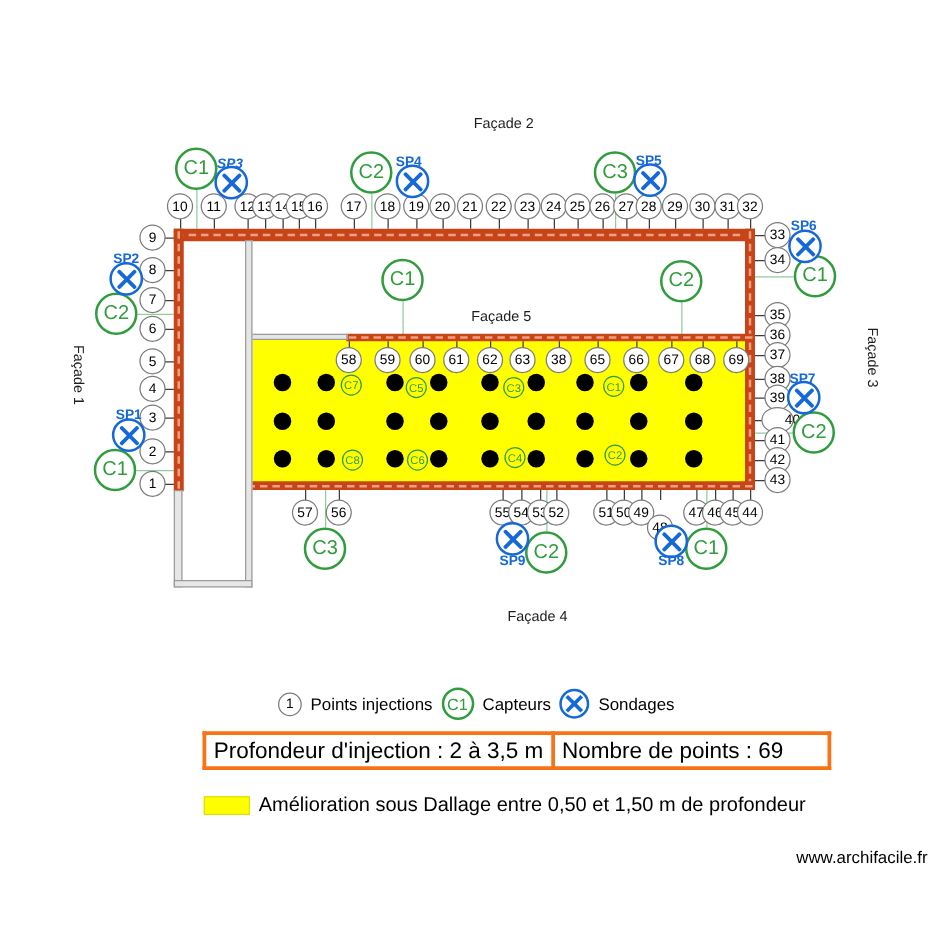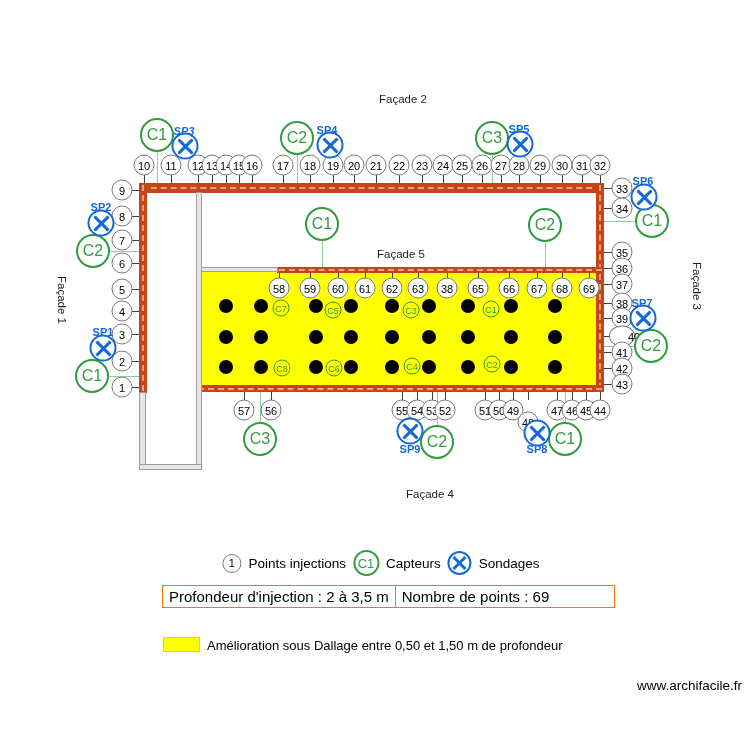--- a/index.html
+++ b/index.html
@@ -48,27 +48,27 @@
           align-items:center;justify-content:center;font-size:13px;color:var(--sensor-green,#319c3d);box-sizing:border-box;}
   .lg-snd{display:inline-block;position:relative;width:24px;height:24px;border:2px solid var(--sondage-blue,#1568d8);
           border-radius:50%;box-sizing:border-box;}
   .lg-snd::before,.lg-snd::after{content:'';position:absolute;left:50%;top:50%;width:17px;height:3px;
           background:var(--sondage-blue,#1568d8);}
   .lg-snd::before{transform:translate(-50%,-50%) rotate(45deg);}
   .lg-snd::after{transform:translate(-50%,-50%) rotate(-45deg);}
   
   .info-table{position:absolute;left:162px;top:585px;border-collapse:collapse;background:#fff;z-index:7;
               border:1px solid #8a8a8a;}
-  .info-table td{border:1px solid #f97316;font-size:15px;padding:2px 6px;height:17px;white-space:nowrap;}
+  .info-table td{border:3px solid #f97316;font-size:18px;padding:2px 6px;height:17px;white-space:nowrap;}
   .info-table td.c1{width:216px;}
   .info-table td.c2{width:206px;}
   
   .swatch{position:absolute;left:163px;top:637px;width:37px;height:15px;background:var(--slab-yellow,#ffff00);
           border:1px solid #e0e000;box-sizing:border-box;z-index:7;}
-  .swatch-label{position:absolute;left:207px;top:645px;transform:translateY(-50%);font-size:13px;white-space:nowrap;z-index:7;}
+  .swatch-label{position:absolute;left:207px;top:645px;transform:translateY(-50%);font-size:16px;white-space:nowrap;z-index:7;}
   .footer{position:absolute;left:637px;top:678px;font-size:13.5px;z-index:7;}
 </style>
 </head>
 <body>
 
 <div class="canvas" id="plan">
 
   <div class="slab" style="left:202px;top:272px;width:396px;height:114px;"></div>
 
   <div class="wh" style="left:139px;top:183px;width:465px;height:10px;"></div>

